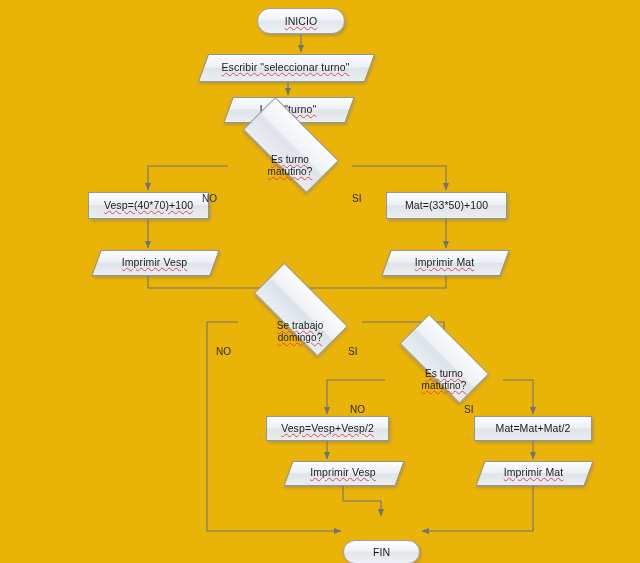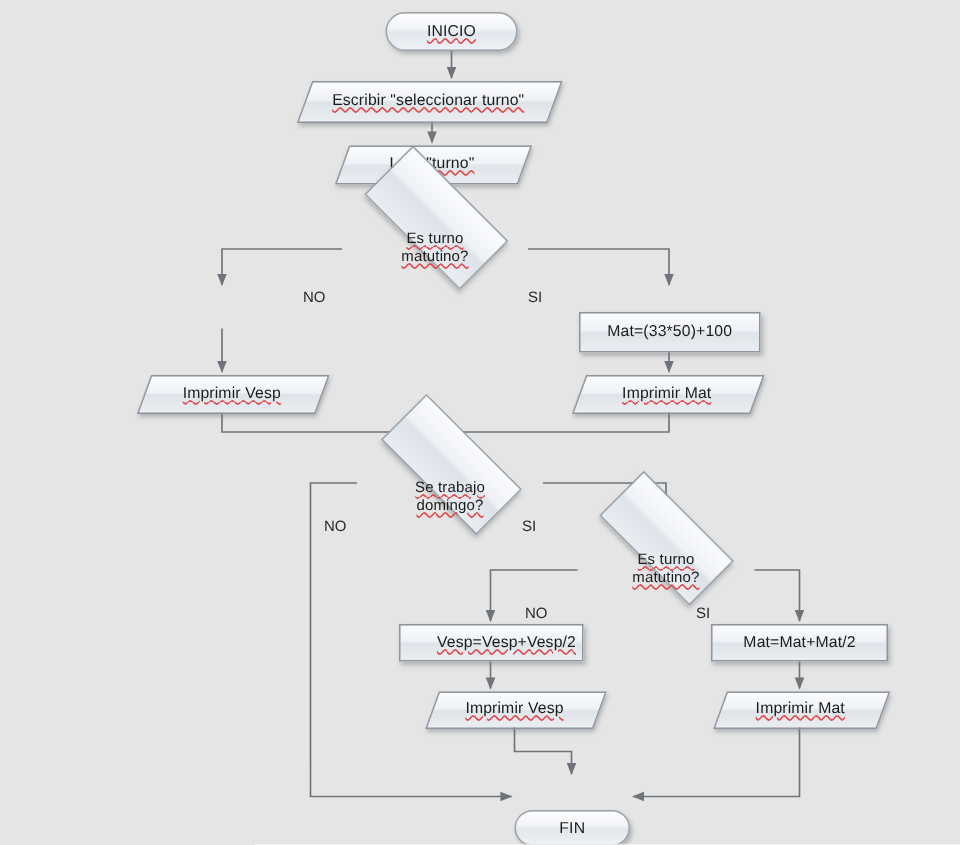--- a/index.html
+++ b/index.html
@@ -9,21 +9,21 @@
     background: #ffffff;
   }
   body {
     font-family: "Liberation Sans", sans-serif;
     -webkit-font-smoothing: antialiased;
   }
   #canvas {
     position: relative;
     width: 640px;
     height: 563px;
-    background: #e5e5e5;
+    background: #eab308;
     overflow: hidden;
   }
   #wires {
     position: absolute;
     left: 0;
     top: 0;
     width: 640px;
     height: 563px;
     pointer-events: none;
   }
@@ -189,22 +189,25 @@
     <span class="shape"></span>
     <span class="txt spell">Leer "turno"</span>
   </div>
 
   <div class="node decision" style="left:228px; top:135px; width:124px; height:62px;">
     <span class="shape"></span>
     <span class="txt spell">Es turno
 matutino?</span>
   </div>
 
-
-  <div class="node process" style="left:386px; top:208px; width:121px; height:27px;">
+  <div class="node process" style="left:88px; top:192px; width:121px; height:27px;">
+    <span class="txt spell">Vesp=(40*70)+100</span>
+  </div>
+
+  <div class="node process" style="left:386px; top:192px; width:121px; height:27px;">
     <span class="txt">Mat=(33*50)+100</span>
   </div>
 
   <div class="node io" style="left:96px; top:250px; width:117px; height:24px;">
     <span class="shape"></span>
     <span class="txt spell">Imprimir Vesp</span>
   </div>
 
   <div class="node io" style="left:386px; top:250px; width:117px; height:24px;">
     <span class="shape"></span>
@@ -216,21 +219,21 @@
     <span class="txt spell">Se trabajo
 domingo?</span>
   </div>
 
   <div class="node decision" style="left:385px; top:352px; width:118px; height:56px;">
     <span class="shape"></span>
     <span class="txt spell">Es turno
 matutino?</span>
   </div>
 
-  <div class="node process" style="left:266px; top:416px; width:123px; height:25px;justify-content:flex-end;">
+  <div class="node process" style="left:266px; top:416px; width:123px; height:25px;">
     <span class="txt spell">Vesp=Vesp+Vesp/2</span>
   </div>
 
   <div class="node process" style="left:474px; top:416px; width:118px; height:25px;">
     <span class="txt">Mat=Mat+Mat/2</span>
   </div>
 
   <div class="node io" style="left:288px; top:461px; width:110px; height:23px;">
     <span class="shape"></span>
     <span class="txt spell">Imprimir Vesp</span>

